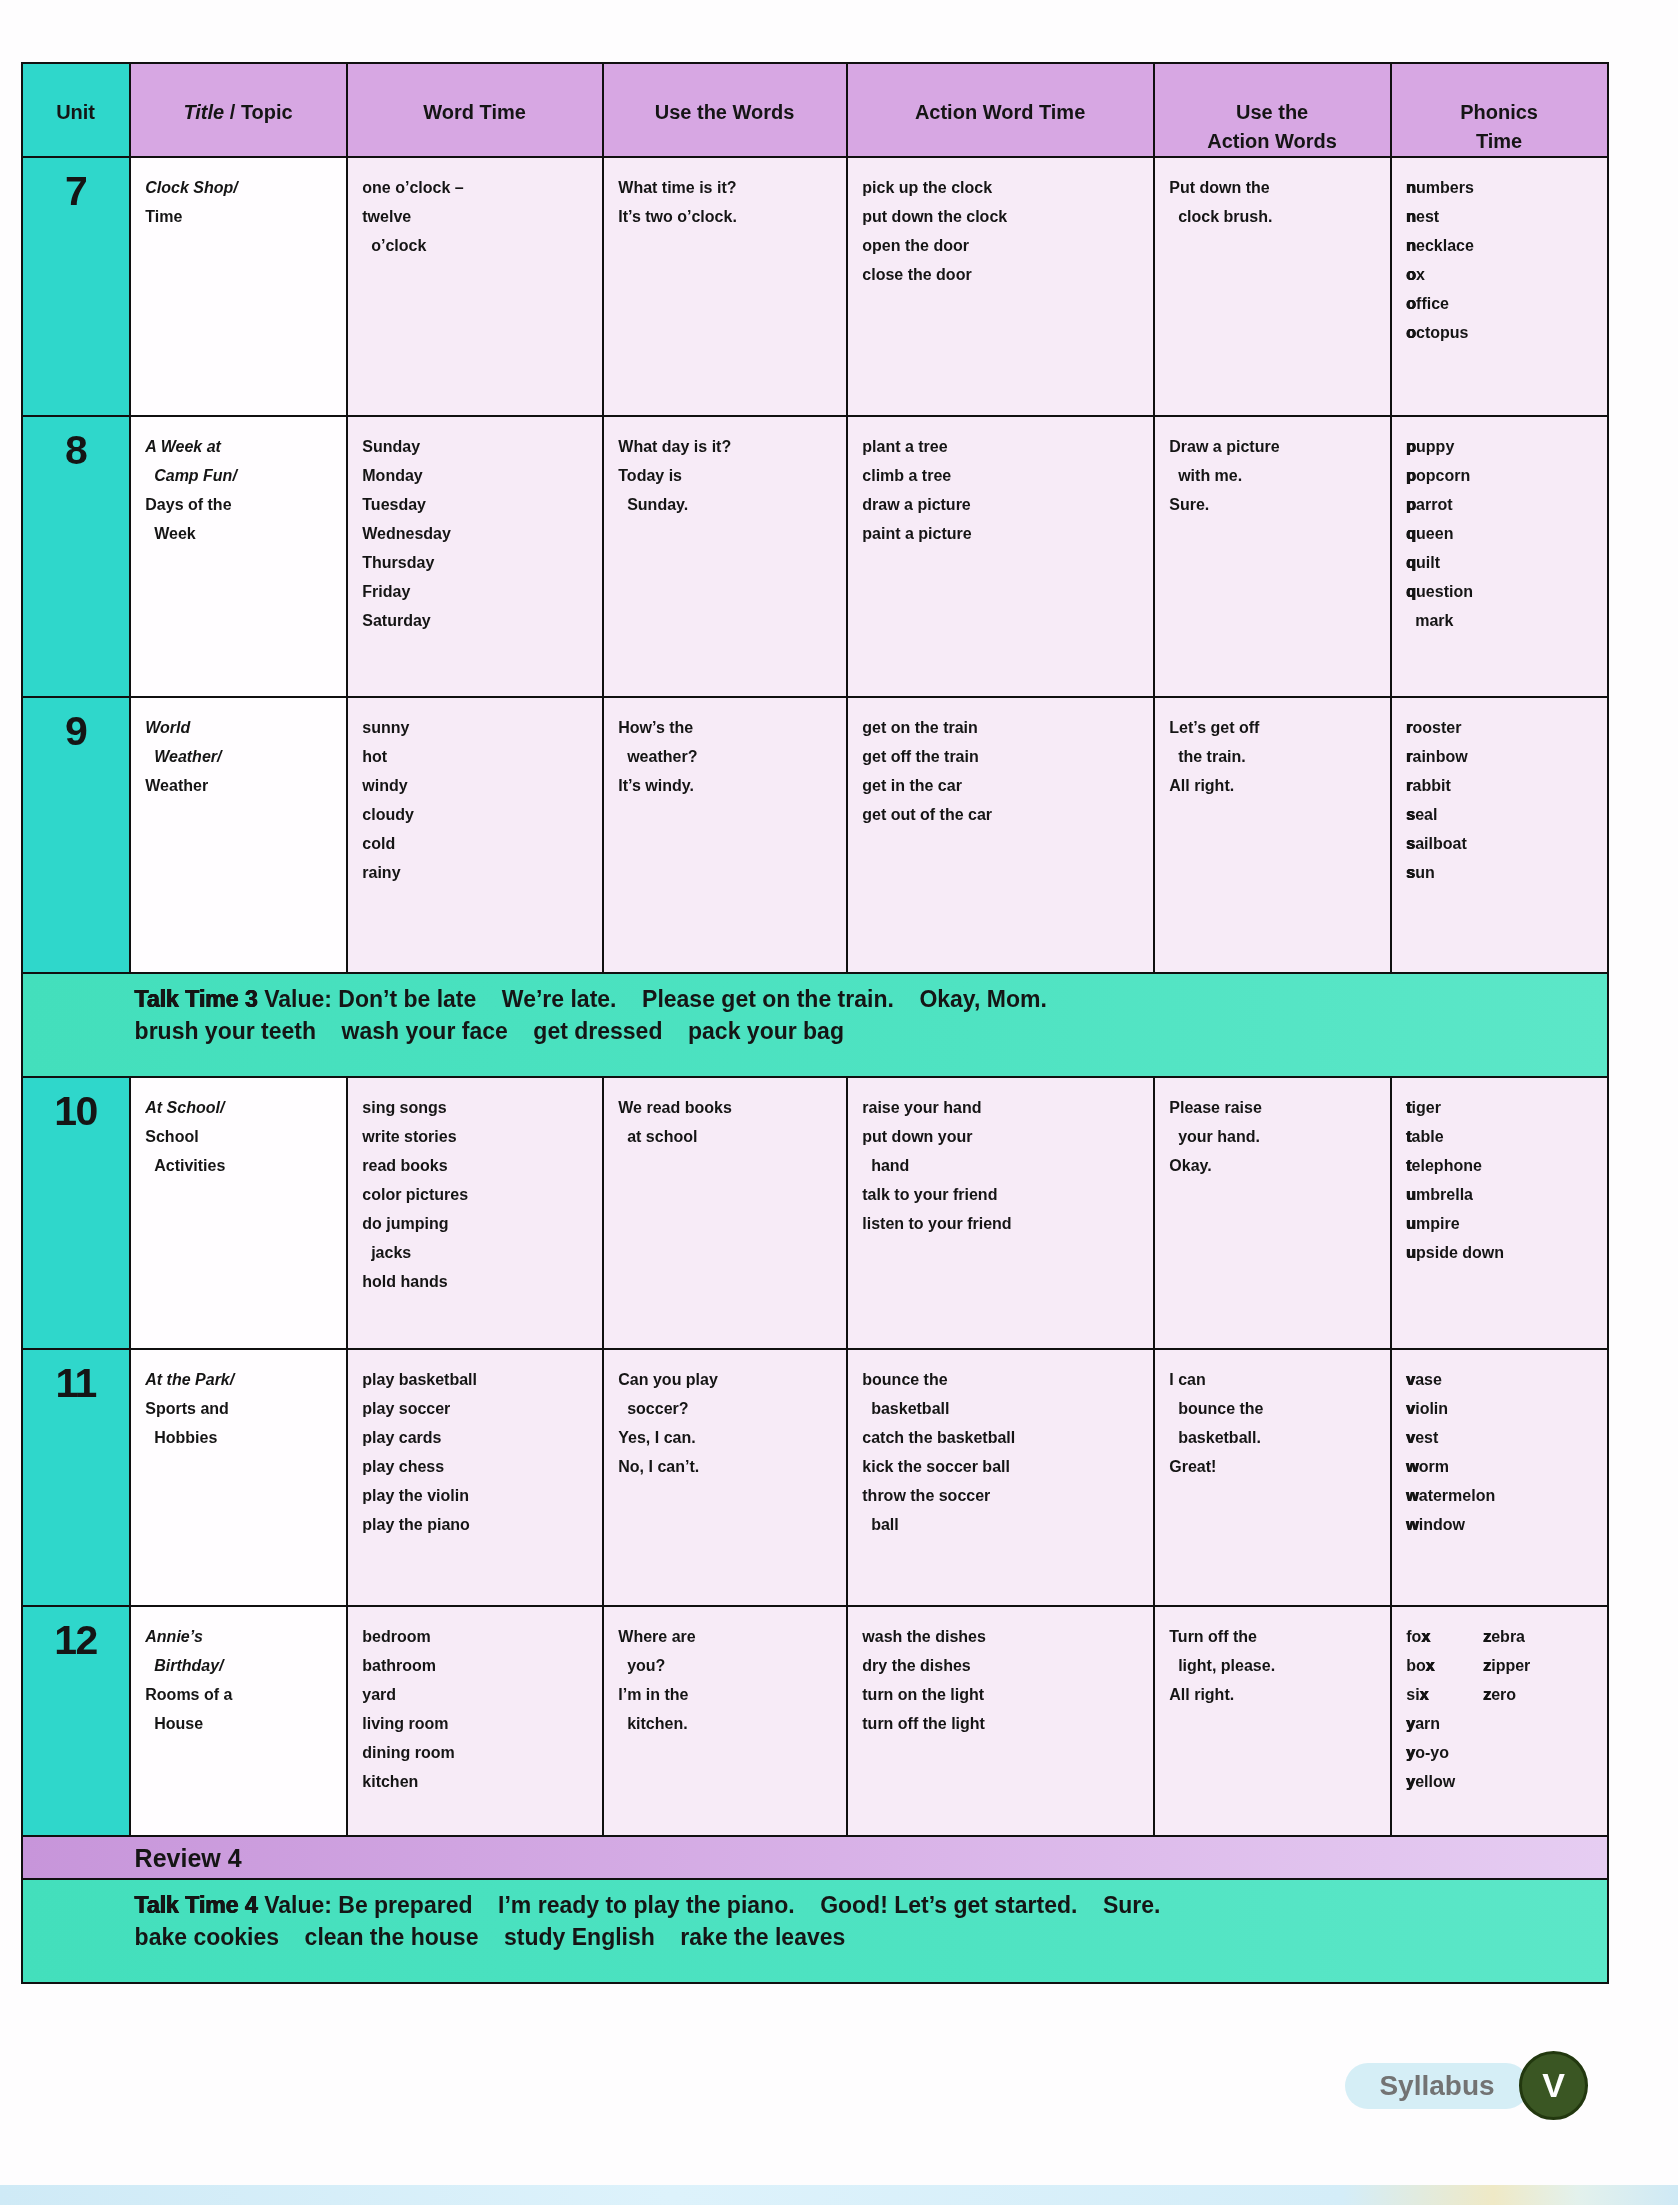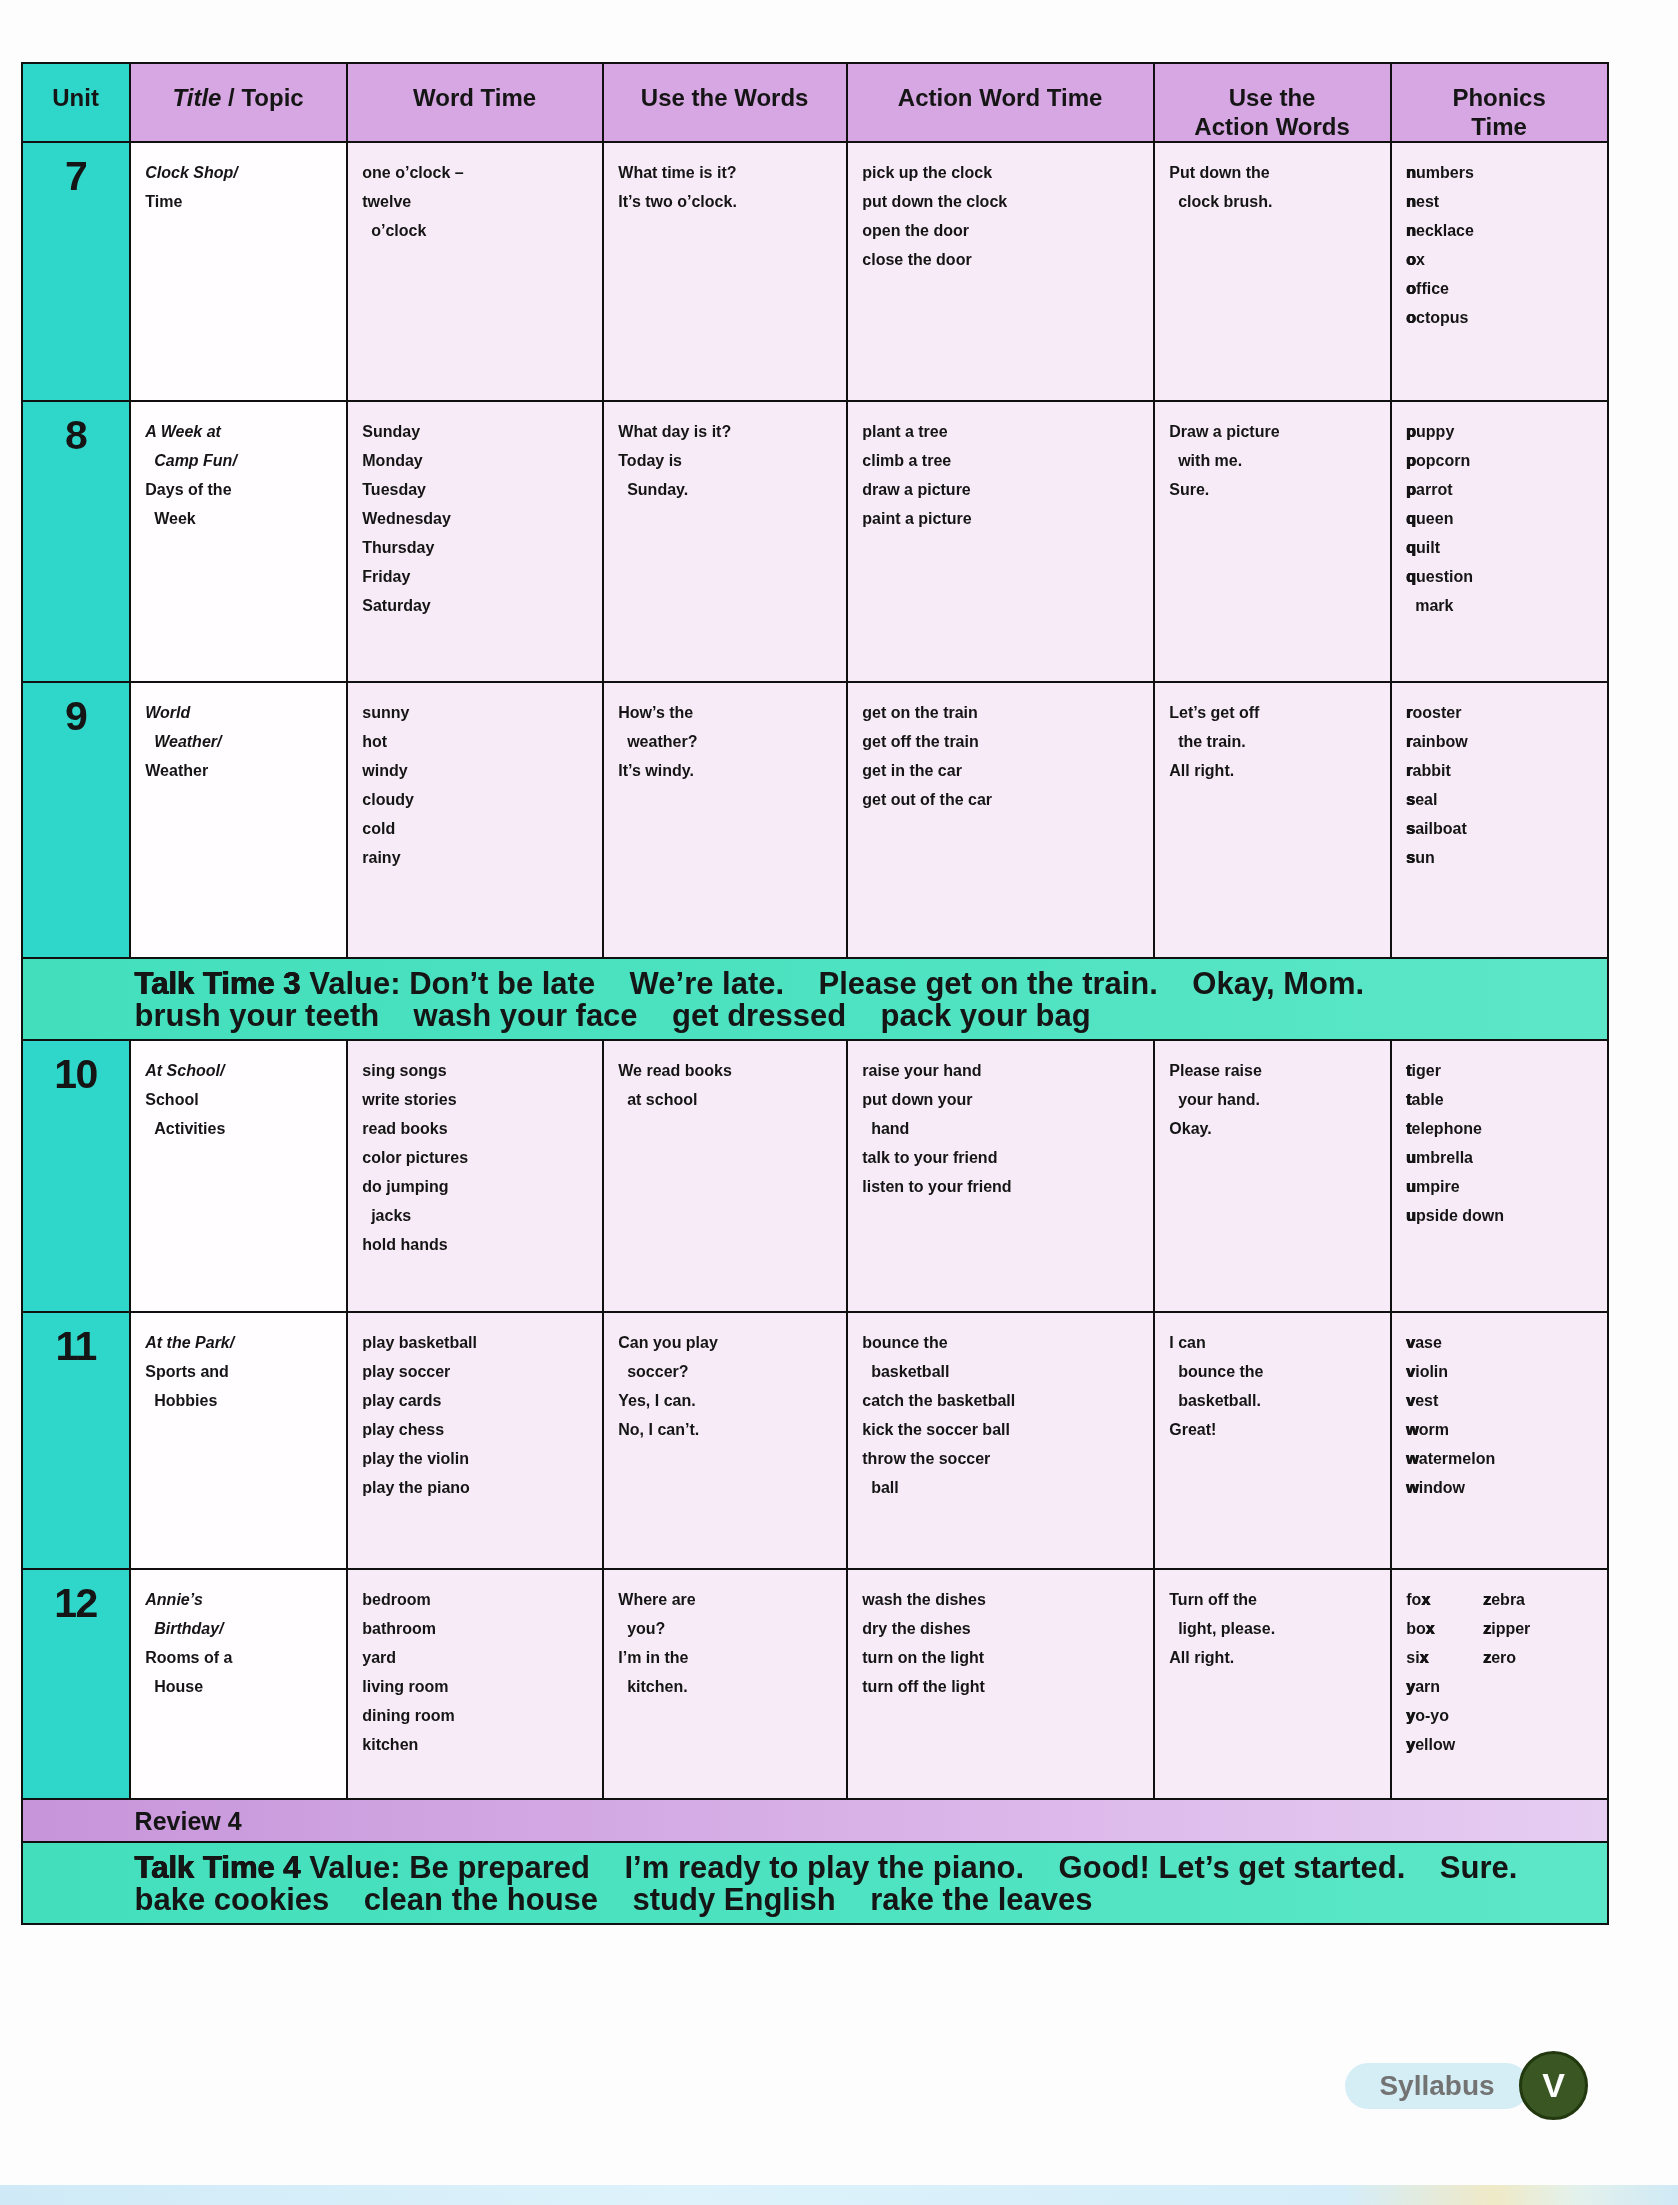--- a/index.html
+++ b/index.html
@@ -9,22 +9,22 @@
     background:#fefdfe; overflow:hidden;
     font-family:"Liberation Sans", sans-serif;
     font-weight:bold; color:#151515;
   }
   table.syllabus {
     position:absolute; left:20.6px; top:62px; width:1586px;
     border-collapse:collapse; table-layout:fixed;
   }
   th, td { border:2.9px solid #101010; vertical-align:top; }
   thead th {
-    background:#d7a7e3; font-size:24px; text-align:center;
-    padding-top:19px; white-space:pre-line; line-height:29px; height:74px;
+    background:#d7a7e3; font-size:20px; text-align:center;
+    padding-top:34px; white-space:pre-line; line-height:29px; height:74px;
   }
   thead th.unit-col { background:#2fd7cb; }
   thead th em { font-style:italic; }
   td.unit-cell {
     background:#2fd7cb; text-align:center;
     font-size:41px; padding-top:10.3px; letter-spacing:-1.5px;
   }
   td.body-cell { font-size:16px; line-height:29px; padding:14.7px 8.8px 8.8px 14.7px; }
   td.title-cell { background:#fffdff; }
   td.pink { background:#f7ebf7; }
@@ -33,21 +33,21 @@
   .ph-row { display:flex; gap:28px; }
   .lead, .talk-title {
     text-shadow:0.5px 0 currentColor, -0.5px 0 currentColor, 0 0.3px currentColor;
   }
   td.review-cell {
     background:linear-gradient(90deg,#c795da 0%,#d9b3e8 55%,#e6cdf2 100%);
     font-size:25px; padding:7.4px 0 4.4px 112px; height:41px;
   }
   td.talk-cell {
     background:linear-gradient(90deg,#43dfbc 0%,#4fe3c2 60%,#5ce7c8 100%);
-    font-size:31px; line-height:32px; padding:8.8px 0 5.9px 112px; height:82px;
+    font-size:23px; line-height:32px; padding:8.8px 0 5.9px 112px; height:104px;
   }
   .talk-line { white-space:pre-wrap; }
   .footer-badge {
     position:absolute; left:1345px; top:2063px; width:184px; height:46px;
     background:#d5eef6; border-radius:23px;
     display:flex; align-items:center; justify-content:center;
     font-size:28px; color:#737373;
   }
   .page-circle {
     position:absolute; left:1519px; top:2051px; width:69px; height:69px;

